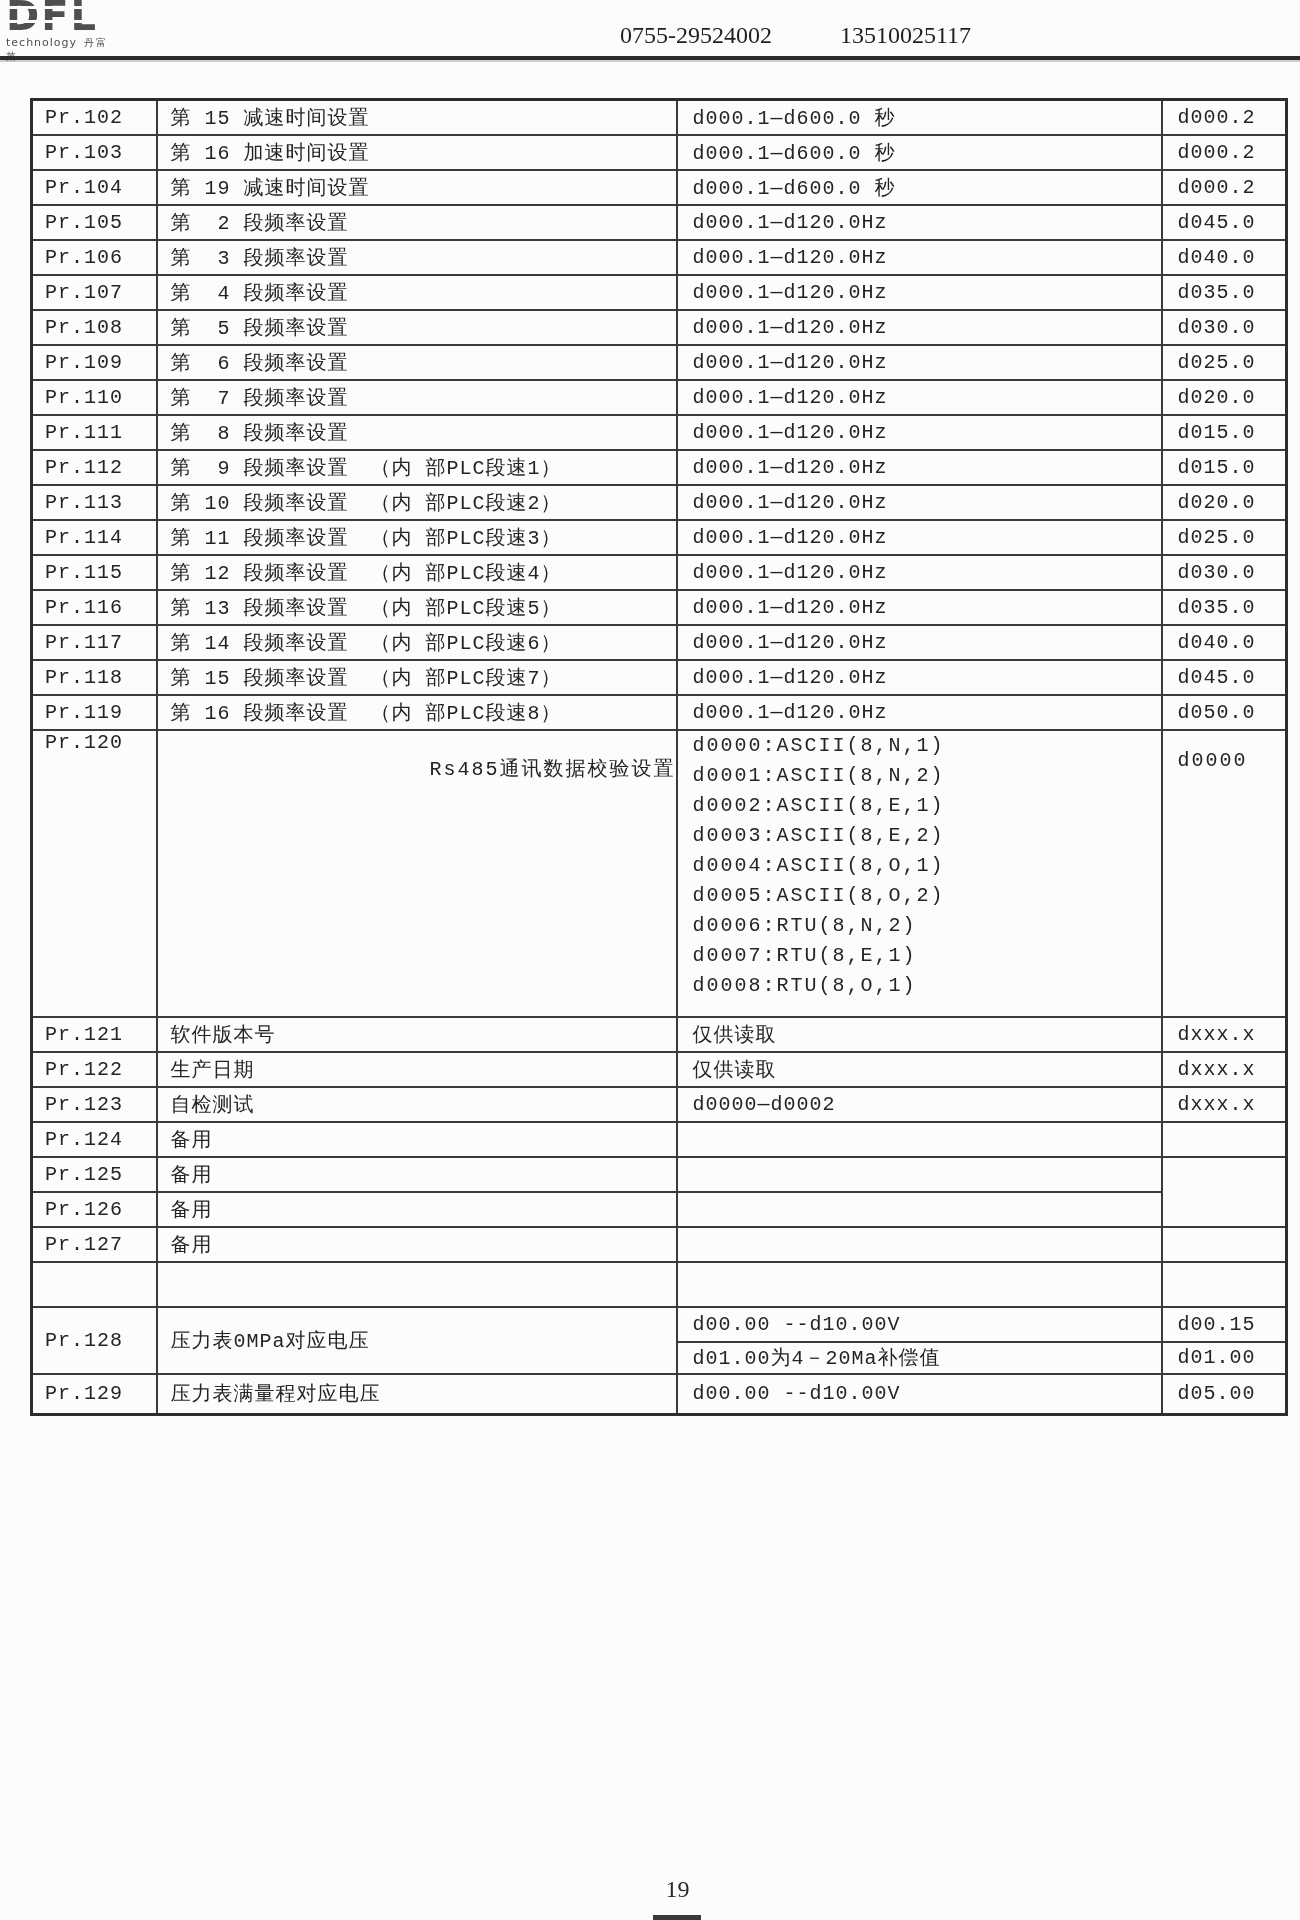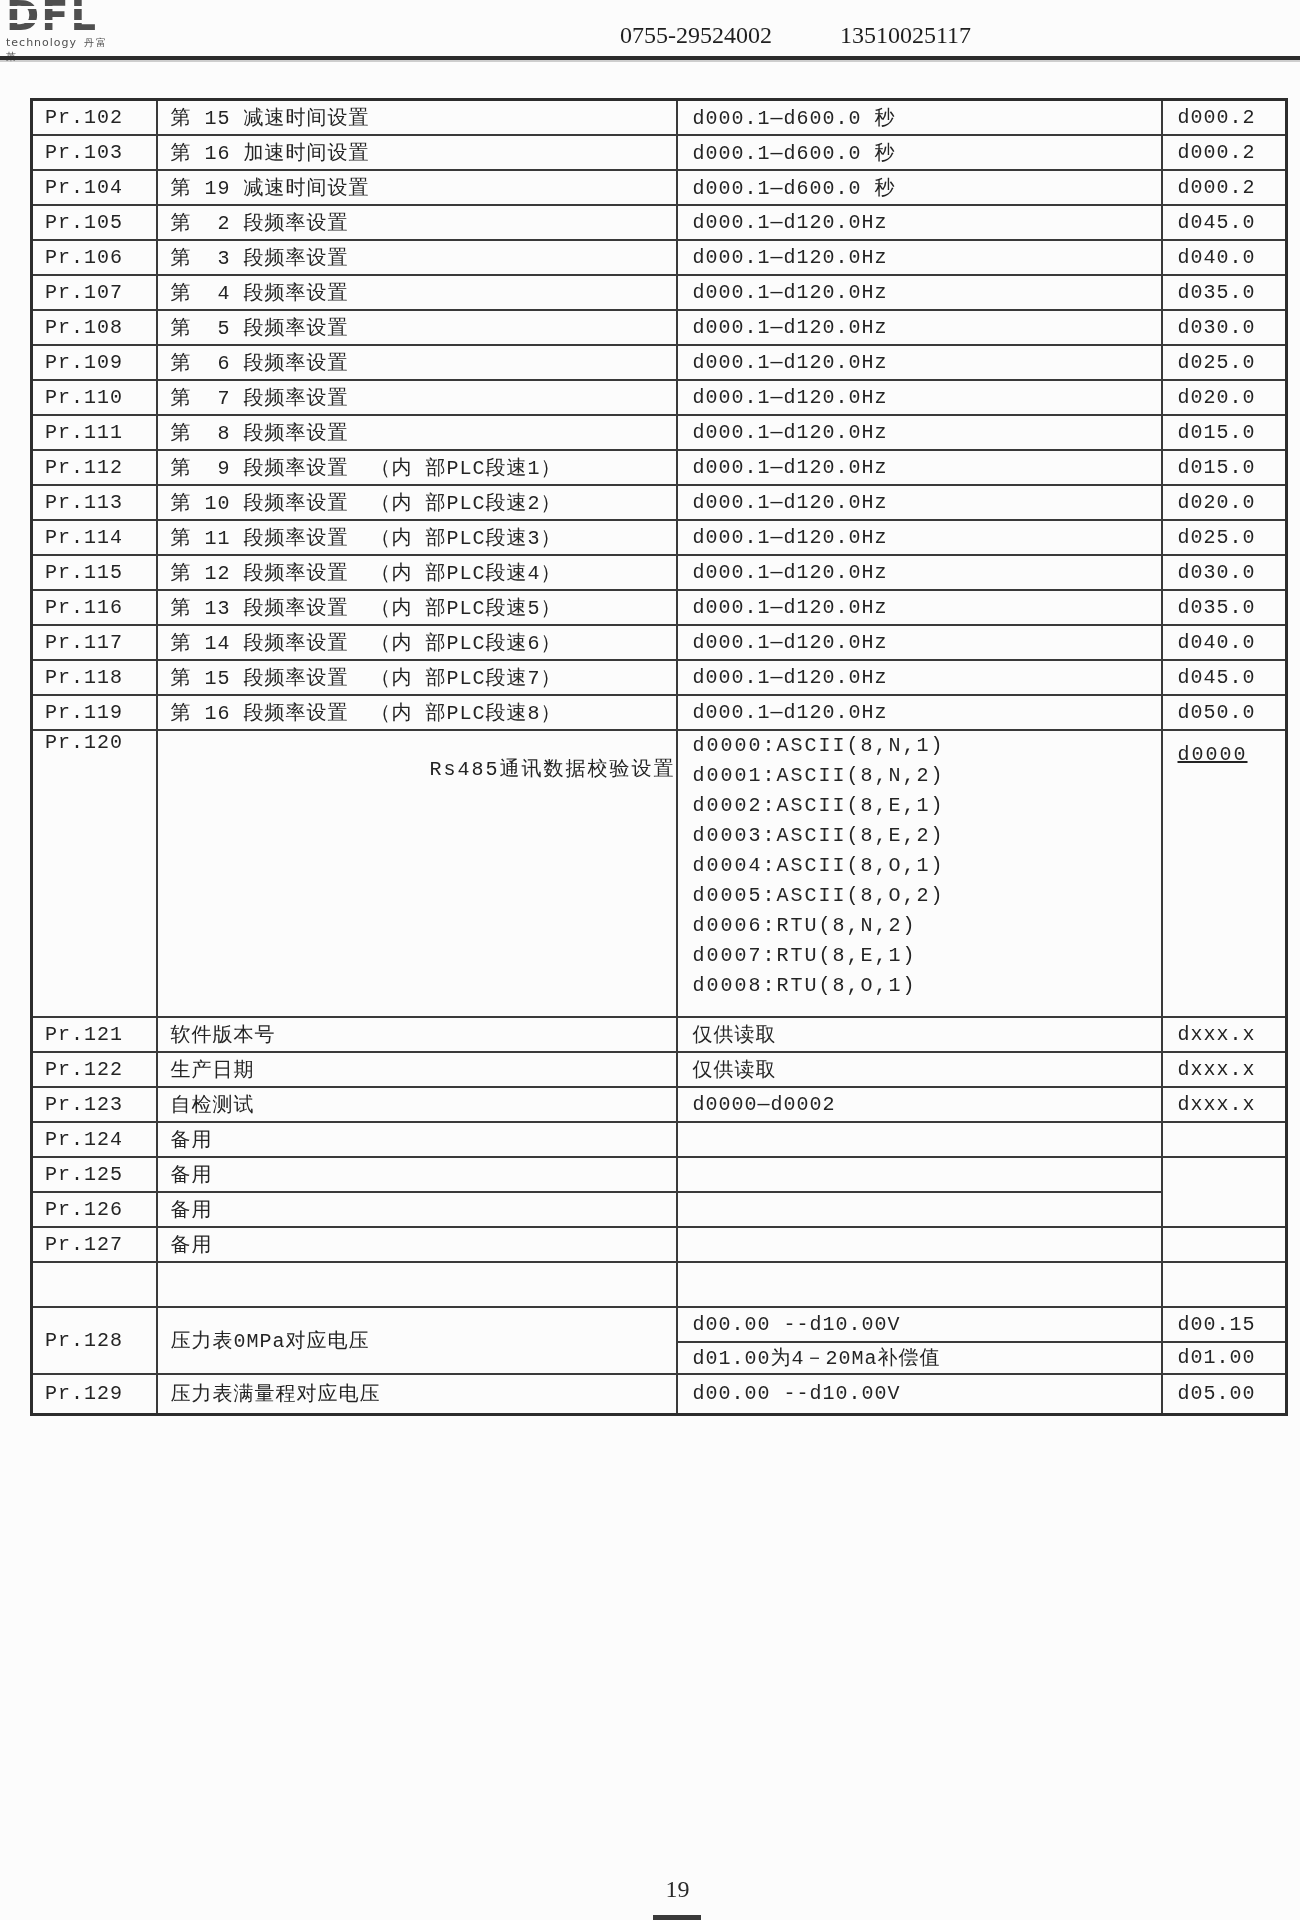--- a/index.html
+++ b/index.html
@@ -57,21 +57,21 @@
   tr.r      { height: 35px; }
   tr.r120   { height: 287px; }
   tr.rspace { height: 45px; }
   tr.r128a  { height: 35px; }
   tr.r128b  { height: 32px; }
   tr.r129   { height: 41px; }
 
   tr.r120 td { vertical-align: top; }
   tr.r120 td.c-name { padding-top: 24px; letter-spacing: 2px; text-align: right; }
   tr.r120 td.c-rng  { padding-top: 0; line-height: 30px; letter-spacing: 2px; }
-  tr.r120 td.c-def  { padding-top: 12px; letter-spacing: 2px; text-decoration: underline; }
+  tr.r120 td.c-def  { padding-top: 18px; letter-spacing: 2px; }
 
   .pname { display: inline-block; min-width: 200px; white-space: pre; }
   .pnote { white-space: pre; }
 
   tr.r129 td, tr.r128a td { font-size: 20px; }
 
   
   .footer-page {
     position: absolute; top: 1876px; left: 0; width: 1355px;
     text-align: center;

